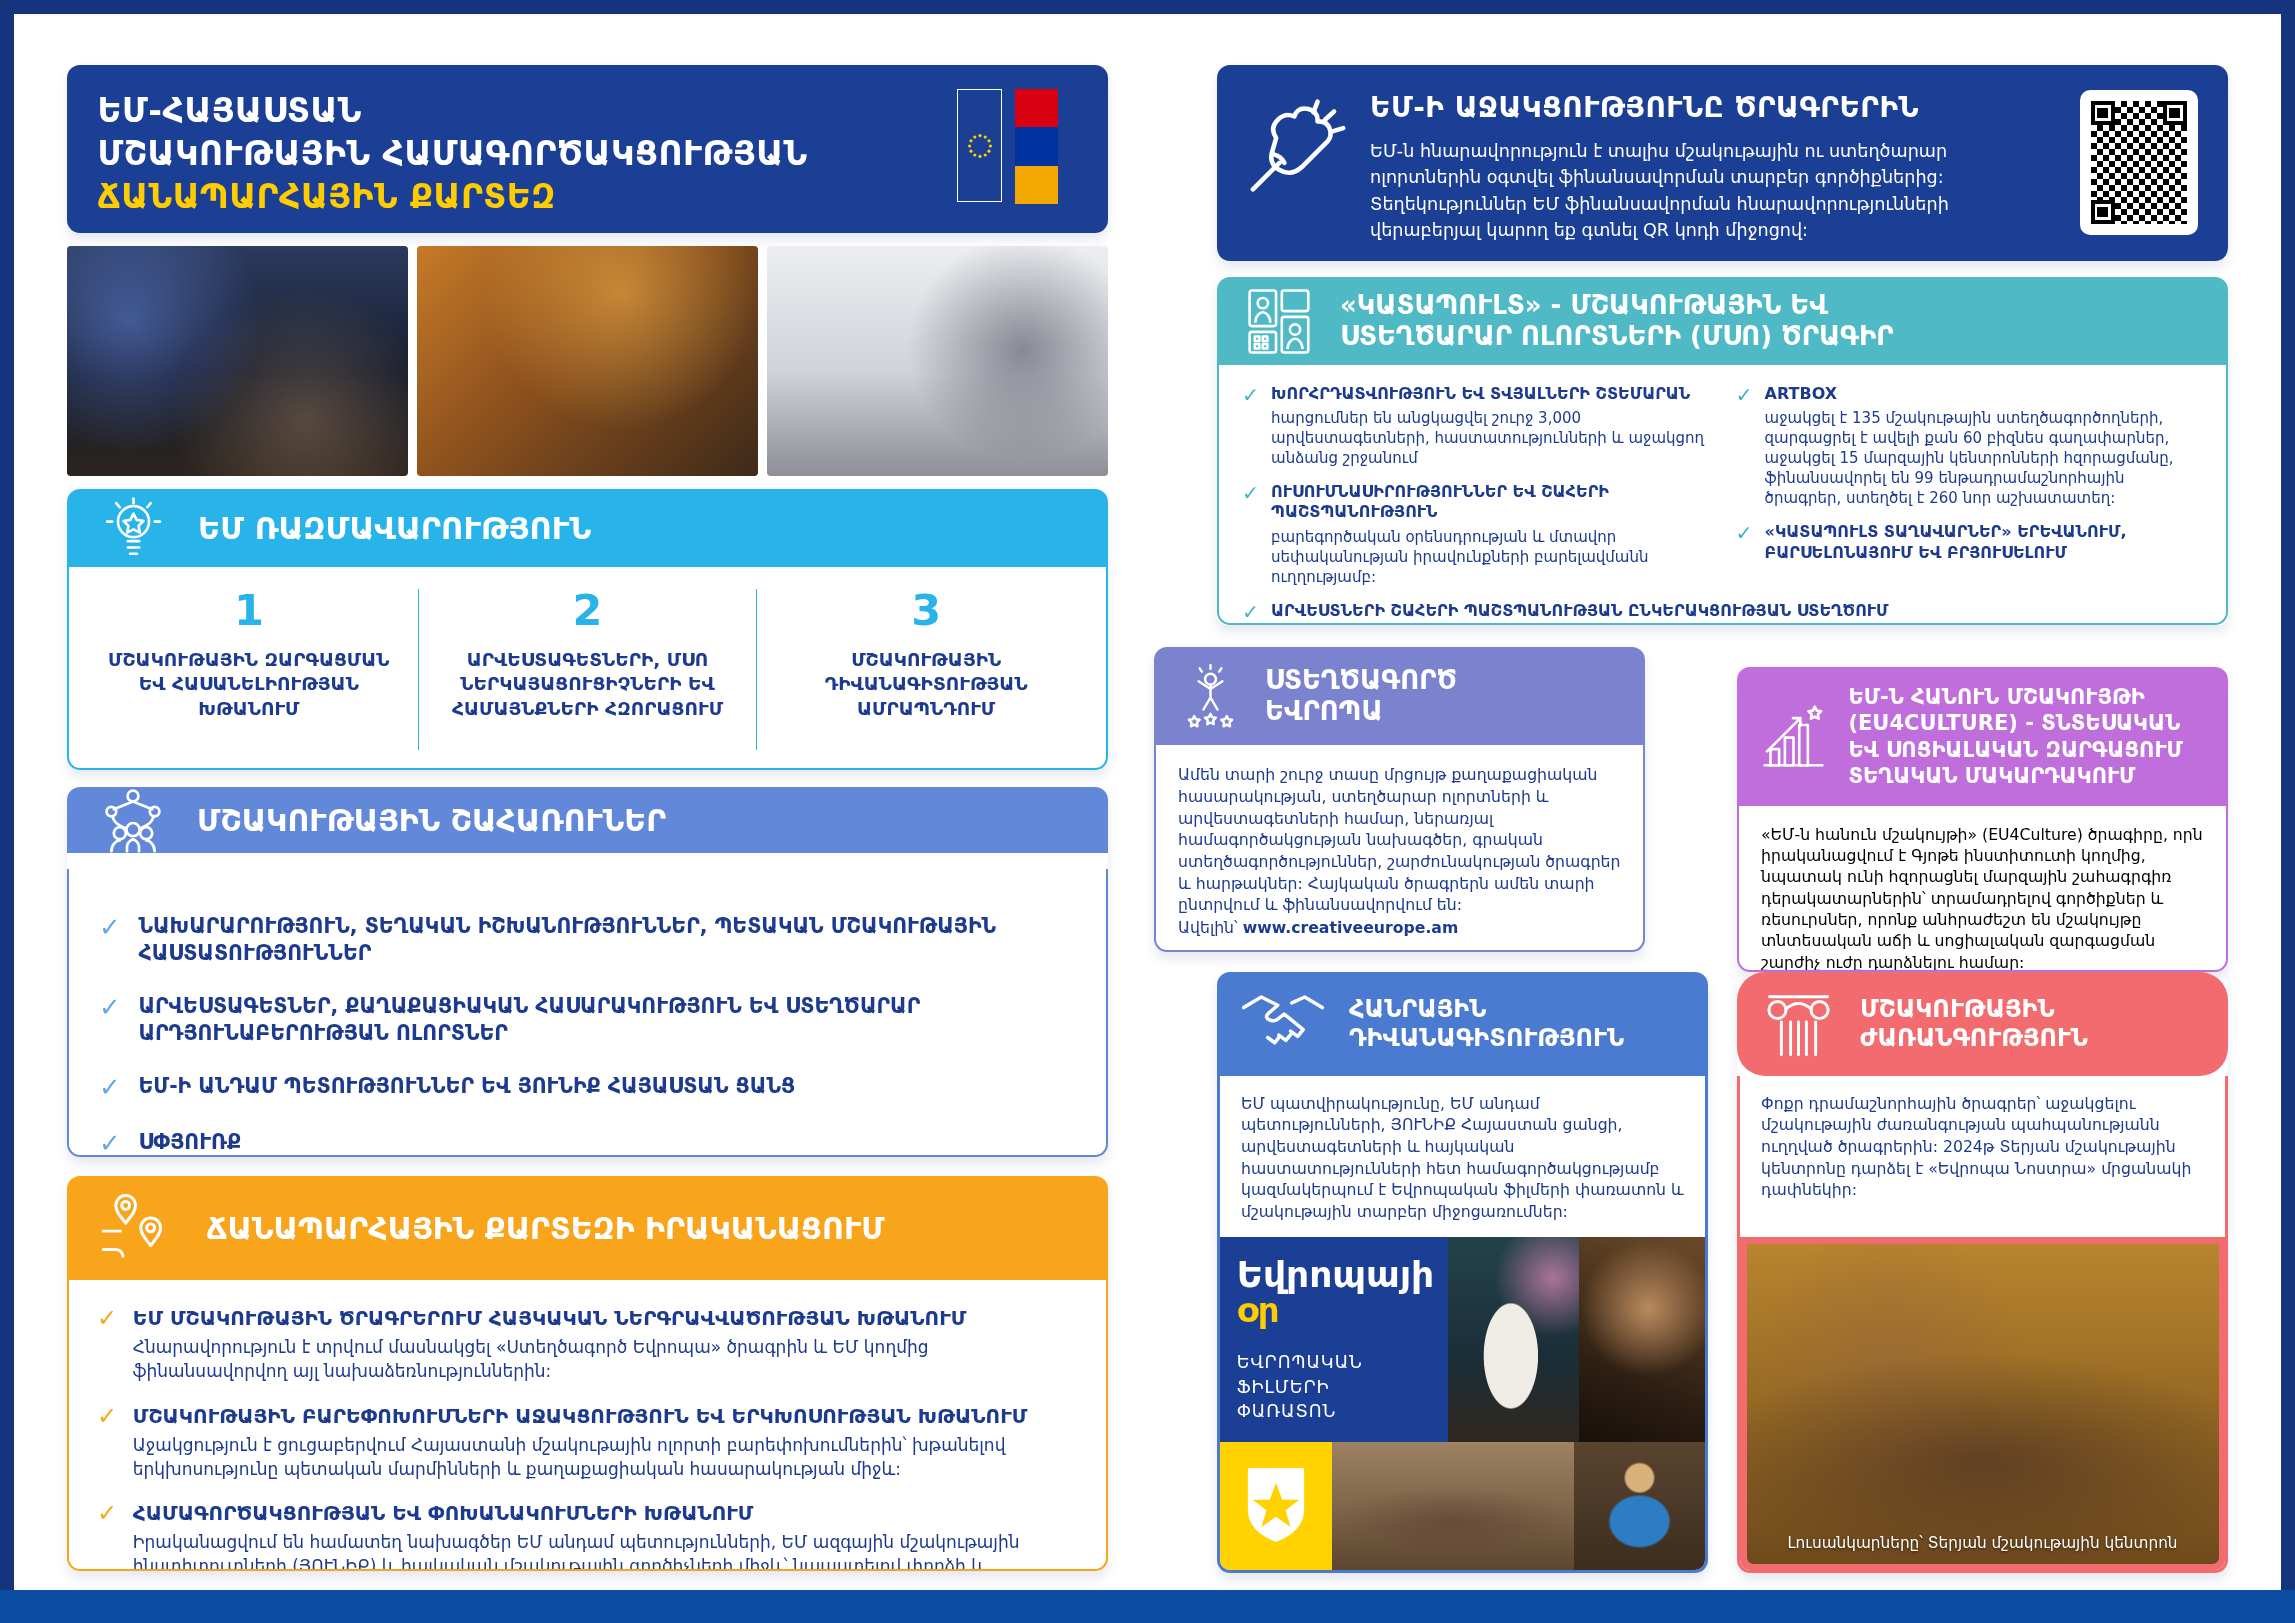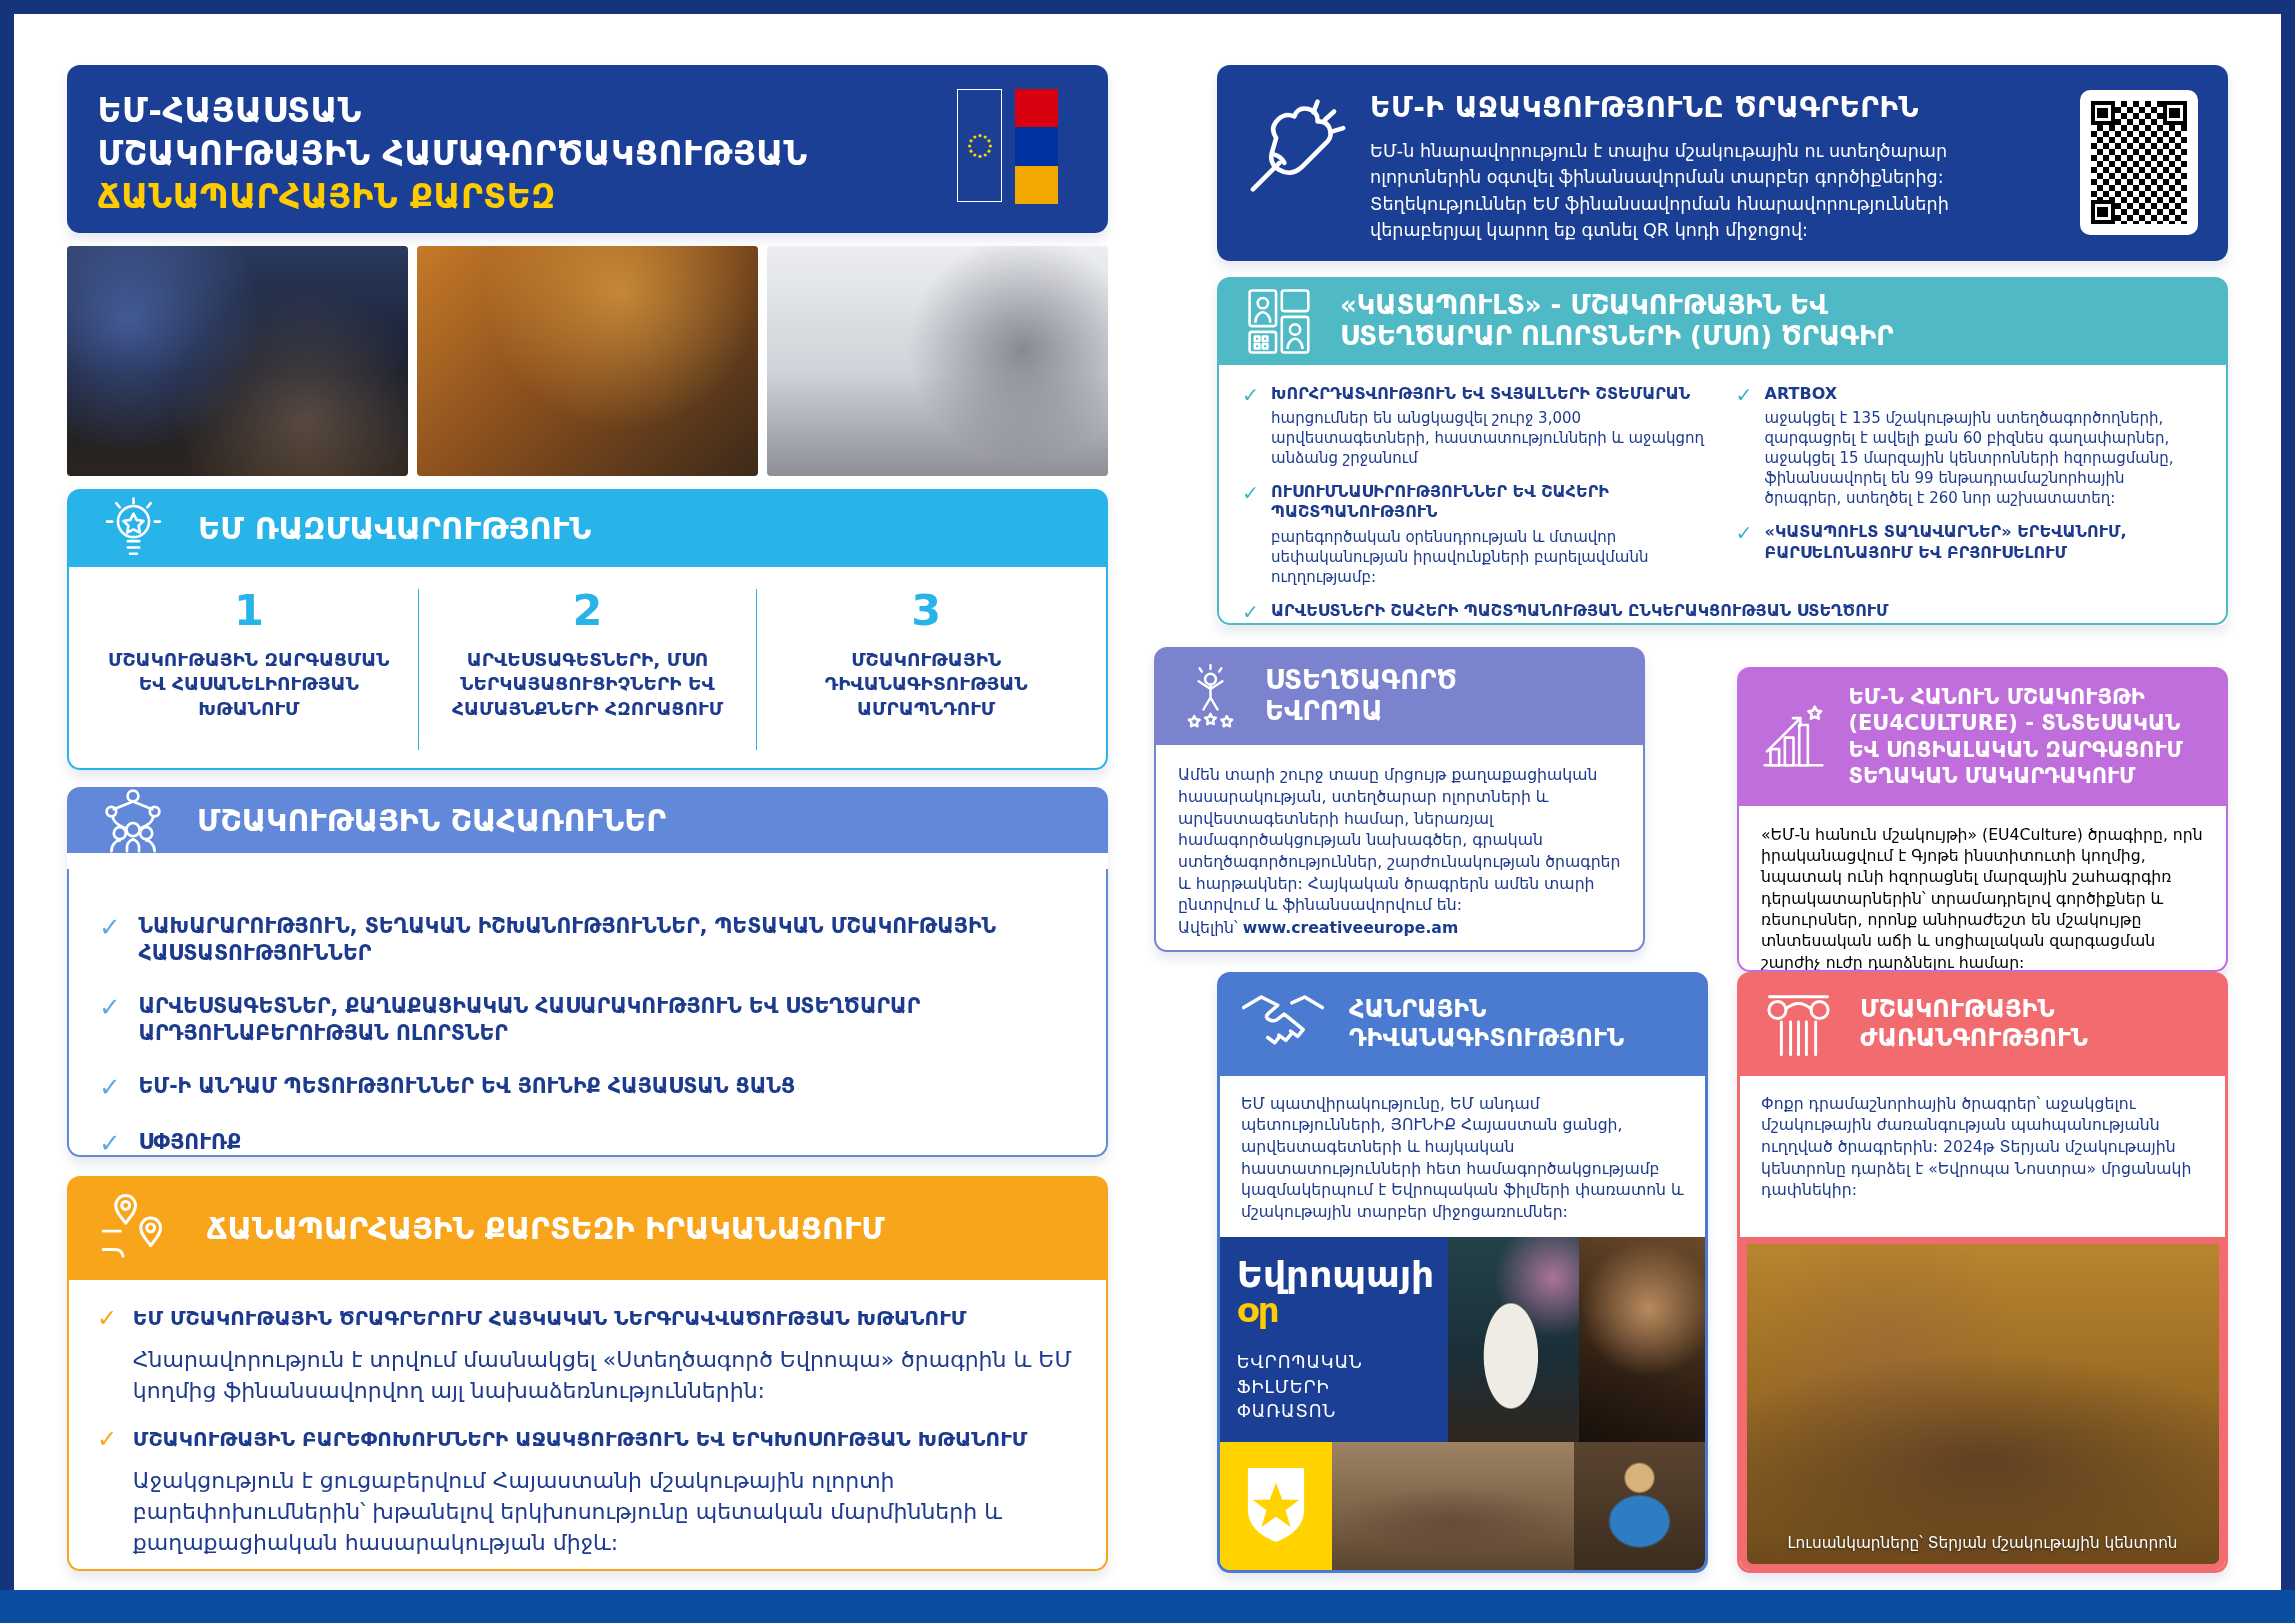--- a/index.html
+++ b/index.html
@@ -60,21 +60,21 @@
   .stk-row .check{color:#5fa8e6;font-size:26px;}
   .stk-text{font-size:20.4px;font-weight:bold;color:#1c3a8e;line-height:1.3;}
 
   
   .roadmap{left:67px;top:1176px;width:1041px;height:395px;background:transparent;}
   .roadmap .hdr{height:104px;background:#f8a51b;gap:30px;padding-left:30.5px;font-size:30px;}
   .roadmap .bdy{top:104px;border-width:2.8px;border-color:#f8a51b;padding:25px 28px 9.3px;}
   .rd-item{display:flex;gap:15.7px;margin-bottom:19.4px;align-items:flex-start;}
   .rd-item .check{color:#f8a51b;font-size:24px;}
   .rd-head{font-size:20px;font-weight:bold;color:#1c3a8e;line-height:1.3;}
-  .rd-text{font-size:22px;color:#1c3a8e;line-height:1.42;margin-top:13px;}
+  .rd-text{font-size:17px;color:#1c3a8e;line-height:1.42;margin-top:4px;}
 
   
   .support{left:1217px;top:65px;width:1011px;height:196px;background:#1b3f94;}
   .support .ico{position:absolute;left:21px;top:20.4px;}
   .sp-content{position:absolute;left:153px;top:26px;width:615px;}
   .sp-title{font-size:28px;color:#fff;font-weight:bold;letter-spacing:0.5px;}
   .sp-text{margin-top:14px;font-size:17.6px;color:#fff;line-height:1.5;}
   .qr{position:absolute;right:30.5px;top:25px;width:118px;height:145px;background:#fff;border-radius:10.2px;padding:11px;box-sizing:border-box;}
   .qr-inner{position:relative;width:100%;height:100%;
      background:conic-gradient(#000 90deg,#fff 90deg 180deg,#000 180deg 270deg,#fff 270deg) 0 0/12px 12px;}
@@ -130,21 +130,21 @@
   .t-shield{width:23%;background:#ffd200;display:flex;align-items:center;justify-content:center;}
   .t-family{width:50%;background:
       radial-gradient(ellipse 70% 40% at 50% 62%, rgba(90,60,50,.55), transparent 70%),
       linear-gradient(180deg,#9d8263 0%,#7d6448 55%,#5c452f 100%);}
   .t-man{flex:1;background:
       radial-gradient(ellipse 40% 35% at 50% 62%, #2e7cc3 0 55%, transparent 60%),
       radial-gradient(circle at 50% 28%, #d8b27a 0 12%, transparent 14%),
       linear-gradient(180deg,#5a4430 0%,#3c2d1e 100%);}
 
   .heritage{left:1737px;top:972px;width:491px;height:601px;background:transparent;}
-  .heritage .hdr{height:104px;background:#f26b6e;gap:22px;padding-left:22px;font-size:24px;line-height:1.2;}
+  .heritage .hdr{height:104px;background:#f26b6e;gap:22px;padding-left:22px;font-size:24px;line-height:1.2;border-radius:28px;}
   .hr-lower{position:absolute;top:104px;left:0;right:0;bottom:0;border:3.7px solid #f26b6e;border-top:none;
             border-radius:0 0 13px 13px;background:#fff;overflow:hidden;box-sizing:border-box;}
   .hr-text{padding:16.7px 21px 0;font-size:15.7px;color:#1c3a8e;line-height:1.38;}
   .hr-frame{position:absolute;left:0;right:0;bottom:0;top:161px;background:#f26b6e;padding:6.5px;box-sizing:border-box;}
   .hr-photo{position:relative;width:100%;height:100%;border-radius:0 0 6.5px 6.5px;background:
       radial-gradient(ellipse 80% 45% at 50% 68%, rgba(70,45,35,.6), transparent 75%),
       radial-gradient(circle at 30% 35%, rgba(150,100,60,.5), transparent 35%),
       linear-gradient(180deg,#b8852f 0%,#9a6c24 45%,#6e4a1c 100%);}
   .hr-caption{position:absolute;bottom:12px;left:0;right:0;text-align:center;font-size:15.3px;color:#fff;
       text-shadow:0 0.9px 2.8px rgba(0,0,0,.6);}

